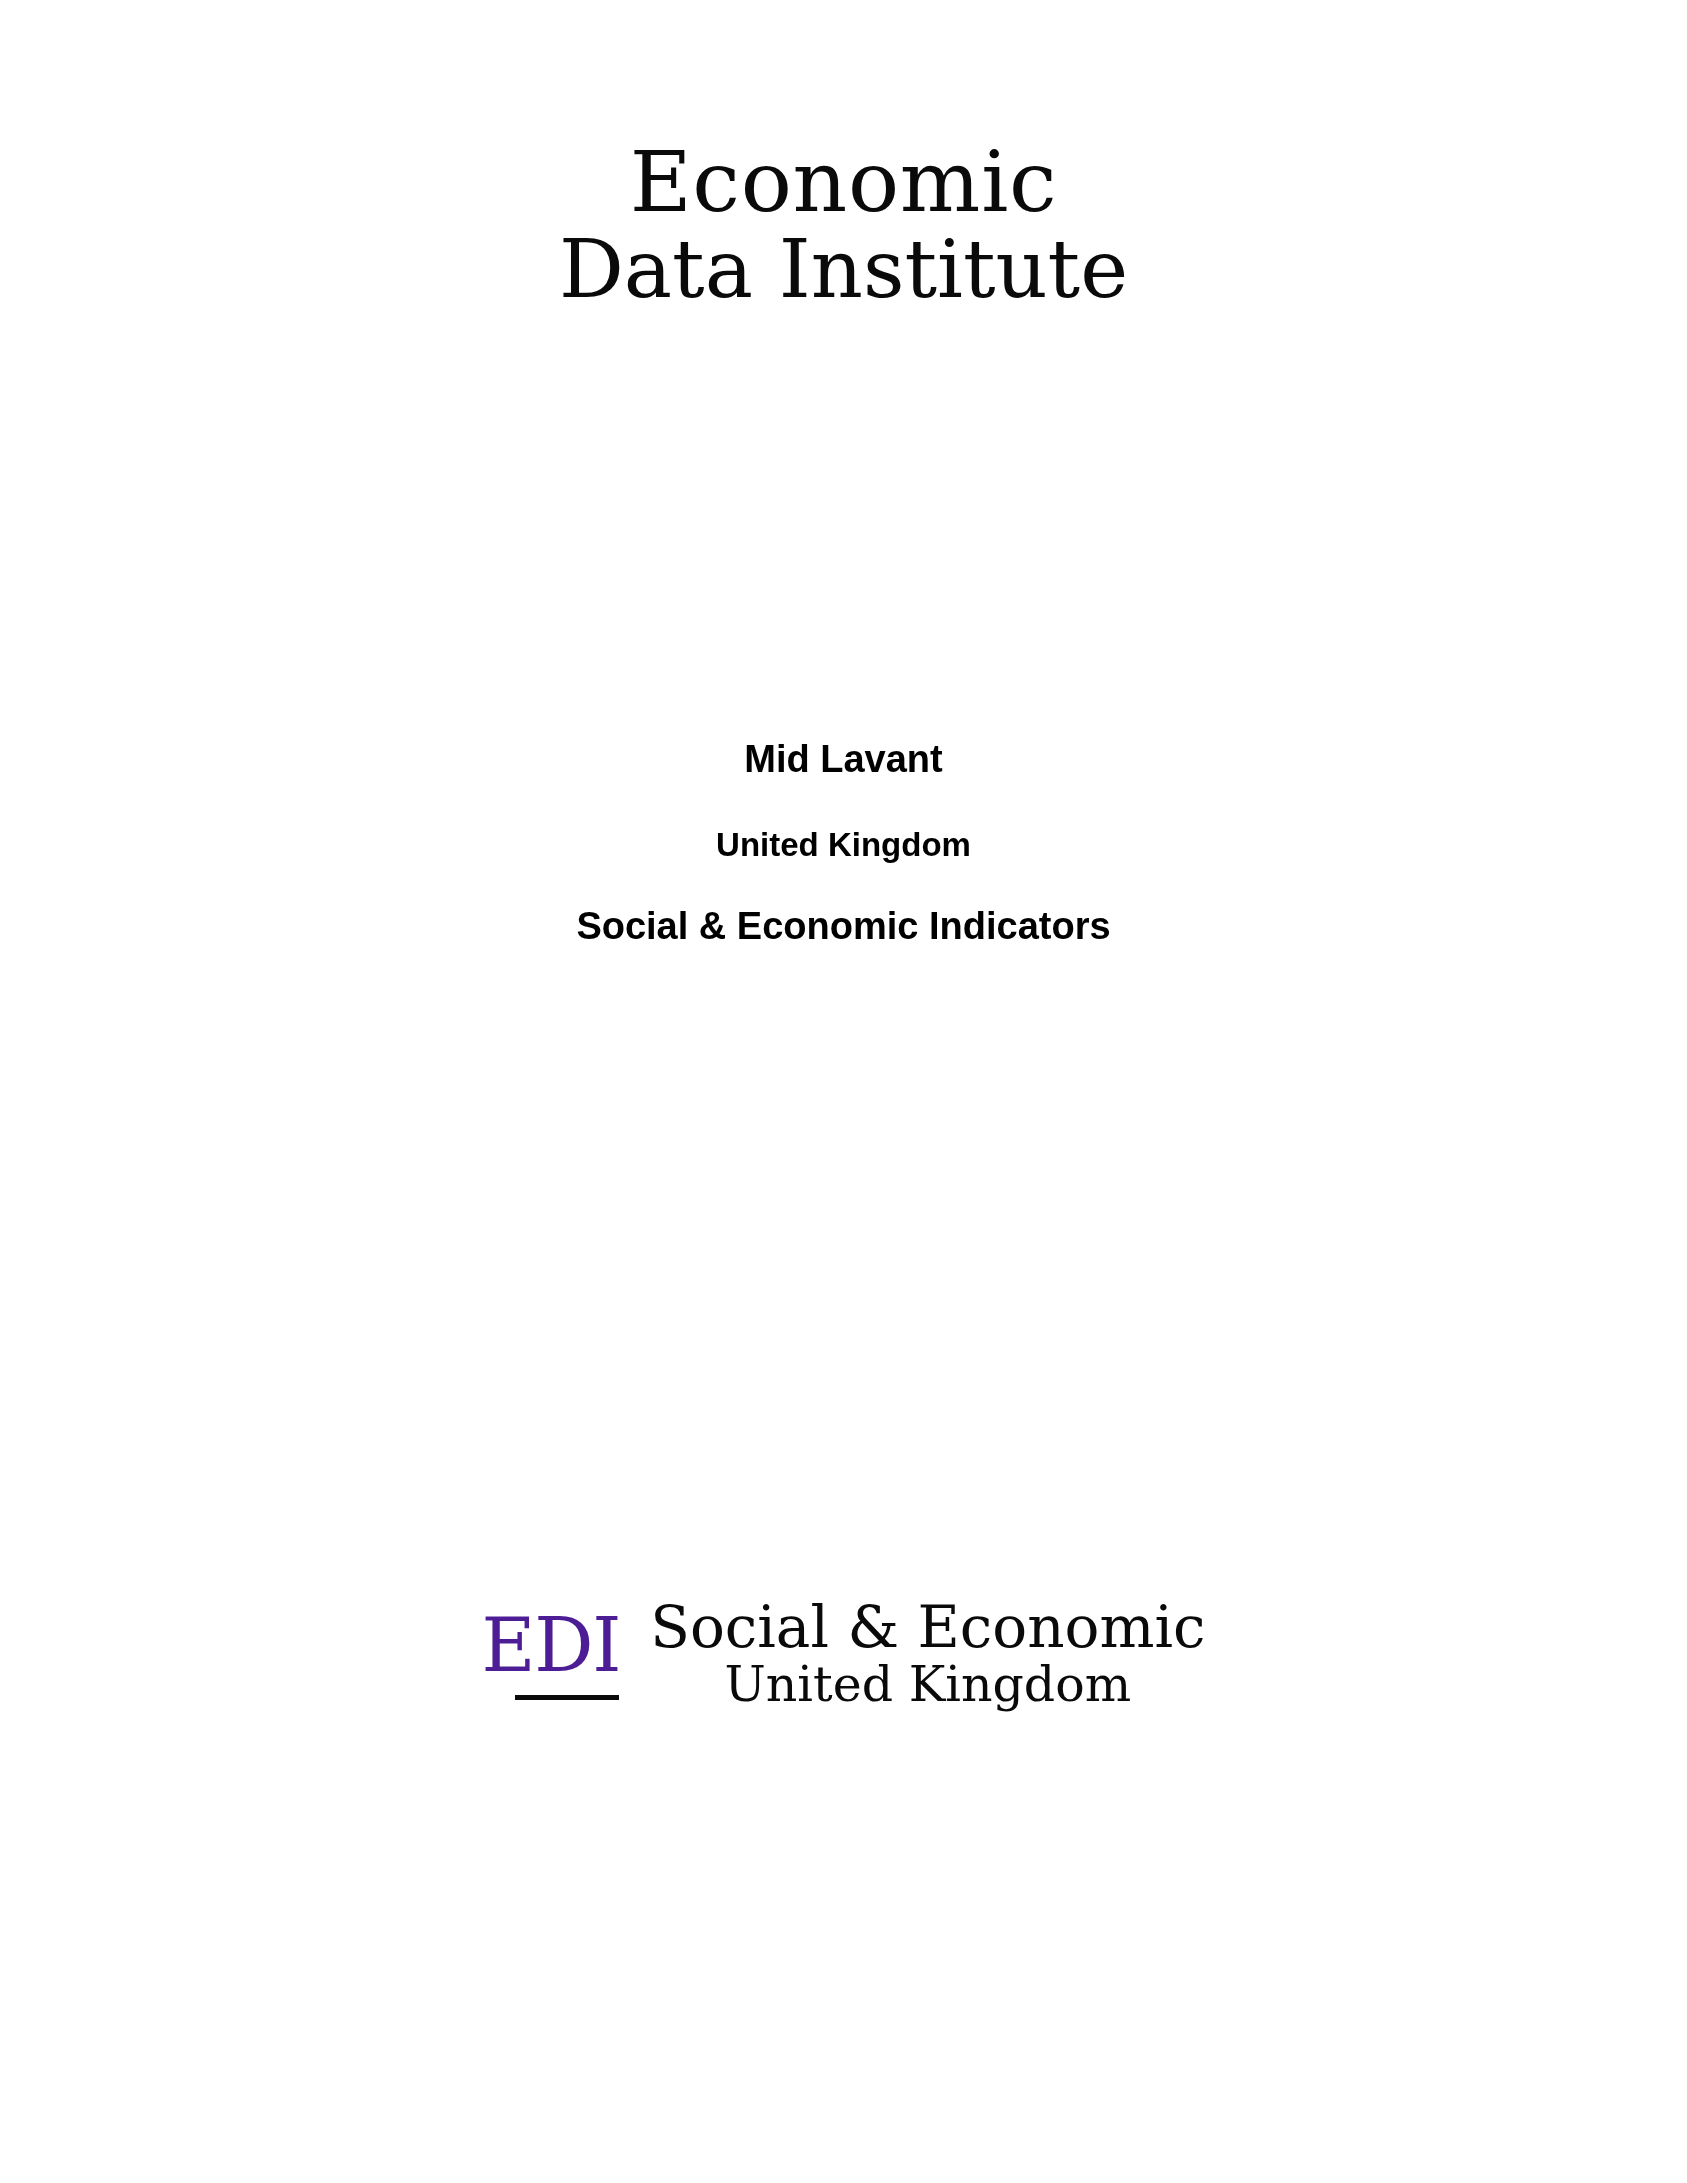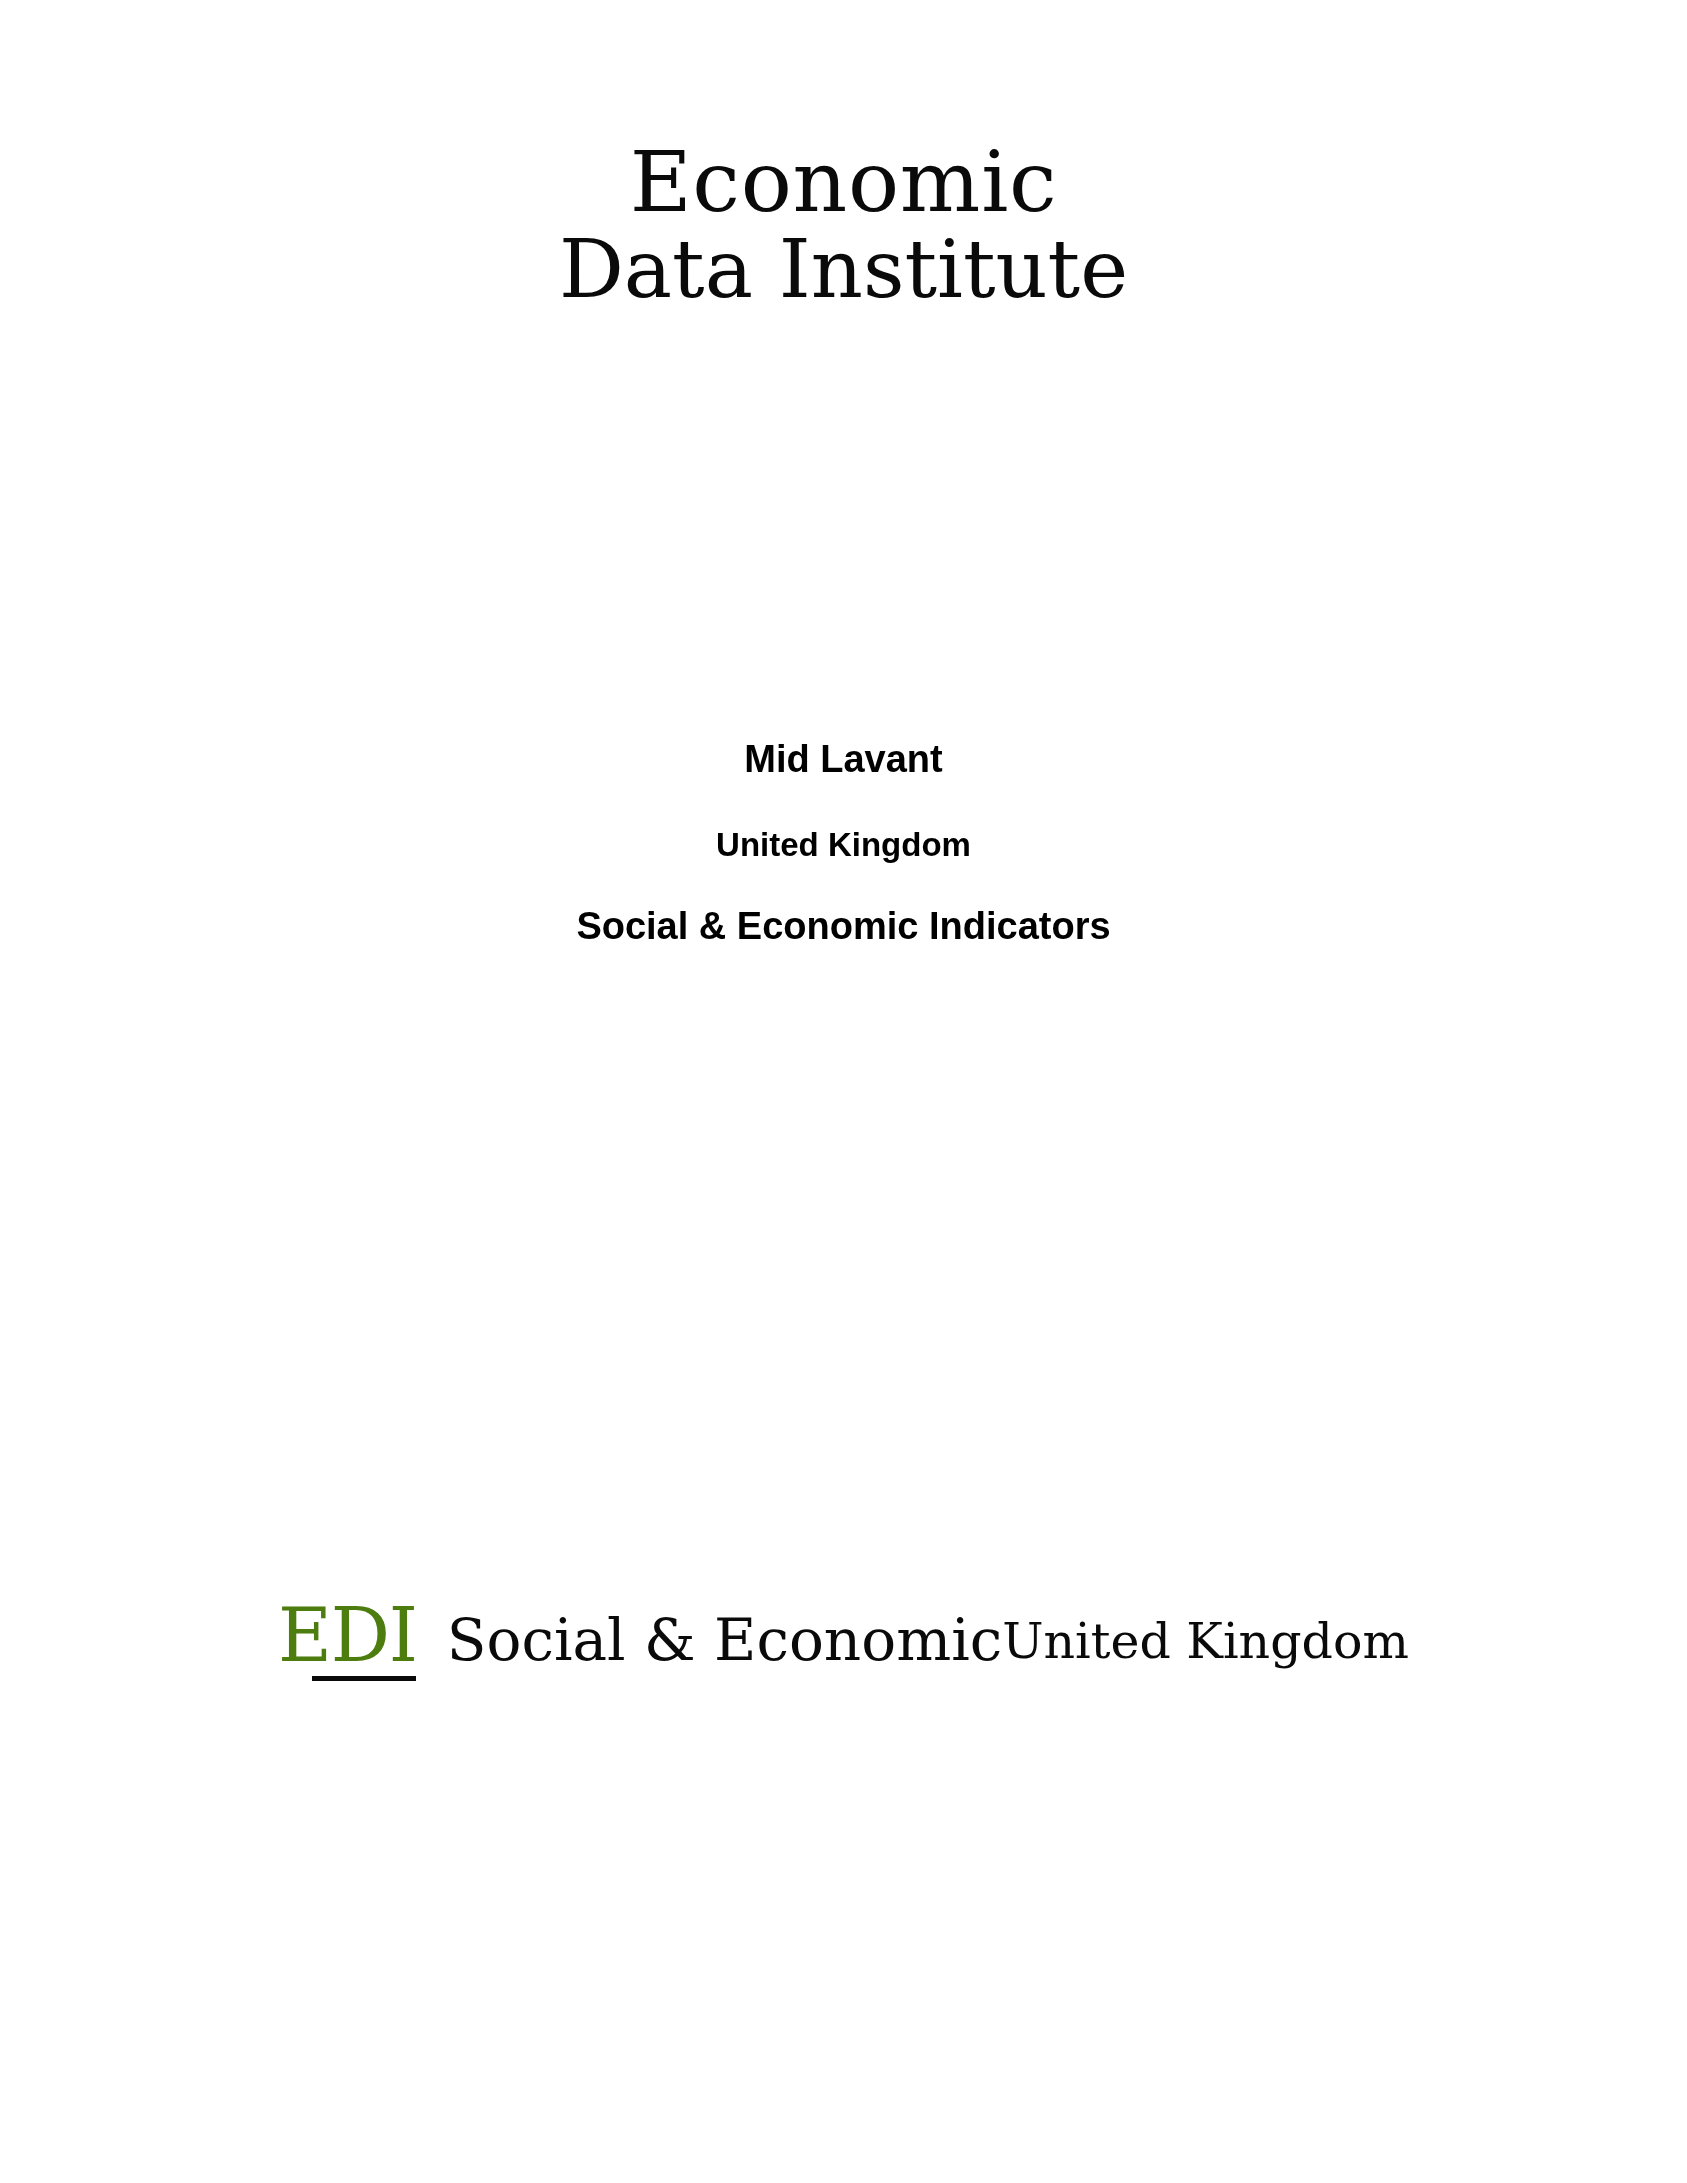--- a/index.html
+++ b/index.html
@@ -77,36 +77,37 @@
     display: flex;
     justify-content: center;
     align-items: center;
     font-family: "DejaVu Serif", "Liberation Serif", serif;
   }
   .edi-mark {
     font-size: 74px;
     font-weight: 400;
     letter-spacing: -1.3px;
     line-height: 1;
-    color: #4d7c0f;
+    color: #4c1d95;
     position: relative;
-    padding-bottom: 9px;
+    padding-bottom: 18px;
     margin-right: 30px;
     white-space: nowrap;
   }
   .edi-underline {
     position: absolute;
     left: 34px;
     right: 1.3px;
     bottom: 0;
     height: 4.6px;
     background: #0a0a0a;
   }
   .edi-words {
     display: flex;
+    flex-direction: column;
     align-items: center;
     line-height: 1.0;
     color: #0a0a0a;
   }
   .edi-words .w1 { font-size: 58px; letter-spacing: 0px; }
   .edi-words .w2 { font-size: 49px; margin-top: 4px; }
 </style>
 </head>
 <body>
 

